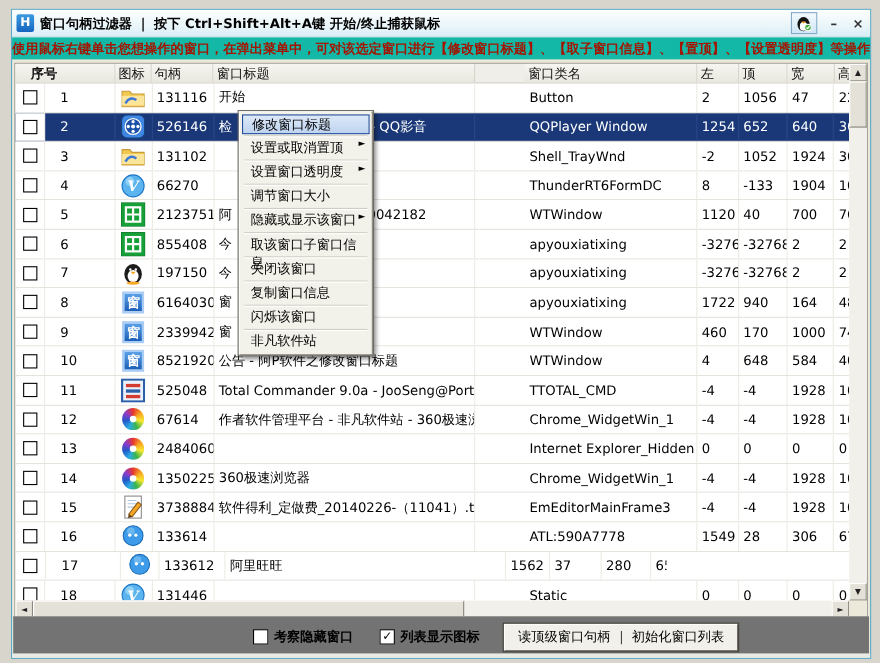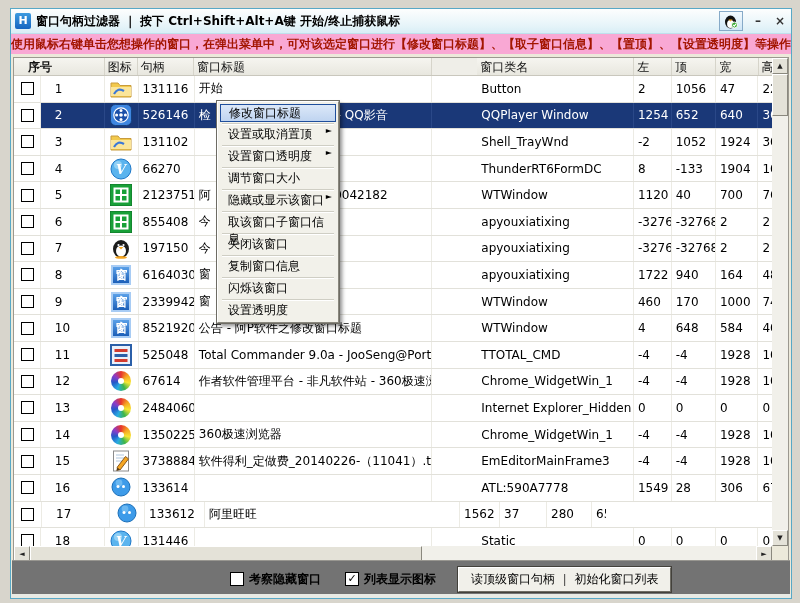--- a/index.html
+++ b/index.html
@@ -13,21 +13,21 @@
             display:flex;align-items:center;padding:0 4px;box-sizing:border-box;
             border-bottom:1px solid #BFE0EC;}
   .app-logo{width:16px;height:16px;background:linear-gradient(#3D9BE0,#1565C0);color:#fff;
             font-weight:bold;font-size:11px;text-align:center;line-height:16px;margin-right:5px;border-radius:2px;}
   .title-text{font-weight:bold;font-size:12px;white-space:nowrap;}
   .title-controls{margin-left:auto;display:flex;align-items:center;gap:8px;}
   .qq-btn{width:22px;height:18px;background:linear-gradient(#F3FAFE,#CFE6F6);border:1px solid #86AAC8;
           display:flex;align-items:center;justify-content:center;}
   .ctl{font-weight:bold;color:#333;width:14px;text-align:center;cursor:default;line-height:14px;}
   
-  .infobar{position:absolute;left:0;top:25px;right:0;height:20px;background:#f9a8d4;
+  .infobar{position:absolute;left:0;top:25px;right:0;height:20px;background:#14b8a6;
            color:#A31500;font-weight:bold;font-size:12px;text-align:center;line-height:20px;
            white-space:nowrap;overflow:hidden;}
   
   .listview{position:absolute;left:2px;top:48px;width:776px;height:506px;background:#fff;
             border:1px solid #9B988F;box-sizing:border-box;overflow:hidden;}
   .lv-inner{position:absolute;left:0;top:0;right:16px;bottom:16px;overflow:hidden;}
   .hdr{display:flex;height:17px;background:#EFEEE8;border-bottom:1px solid #C9C7BD;}
   .hdr .hc{box-sizing:border-box;border-right:1px solid #D6D4CA;padding:1px 3px;white-space:nowrap;
            overflow:hidden;font-size:12px;color:#111;background:linear-gradient(#F6F5F0,#E8E7DF);}
   .row{display:flex;height:25.6px;background:#fff;border-bottom:1px solid #E2E1DA;align-items:center;}
@@ -563,21 +563,21 @@
       <div class="msep"></div>
       <div class="mi">
         <span>复制窗口信息</span>
       </div>
       <div class="msep"></div>
       <div class="mi">
         <span>闪烁该窗口</span>
       </div>
       <div class="msep"></div>
       <div class="mi">
-        <span>设置透明度</span>
+        <span>非凡软件站</span>
       </div>
     </div>
 
   <div class="footer">
     <div class="f-check" style="margin-left:218px;">
       <div class="fcb" id="cb1"></div>
       <span>考察隐藏窗口</span>
     </div>
     <div class="f-check" style="margin-left:24px;">
       <div class="fcb" id="cb2">✓</div>

